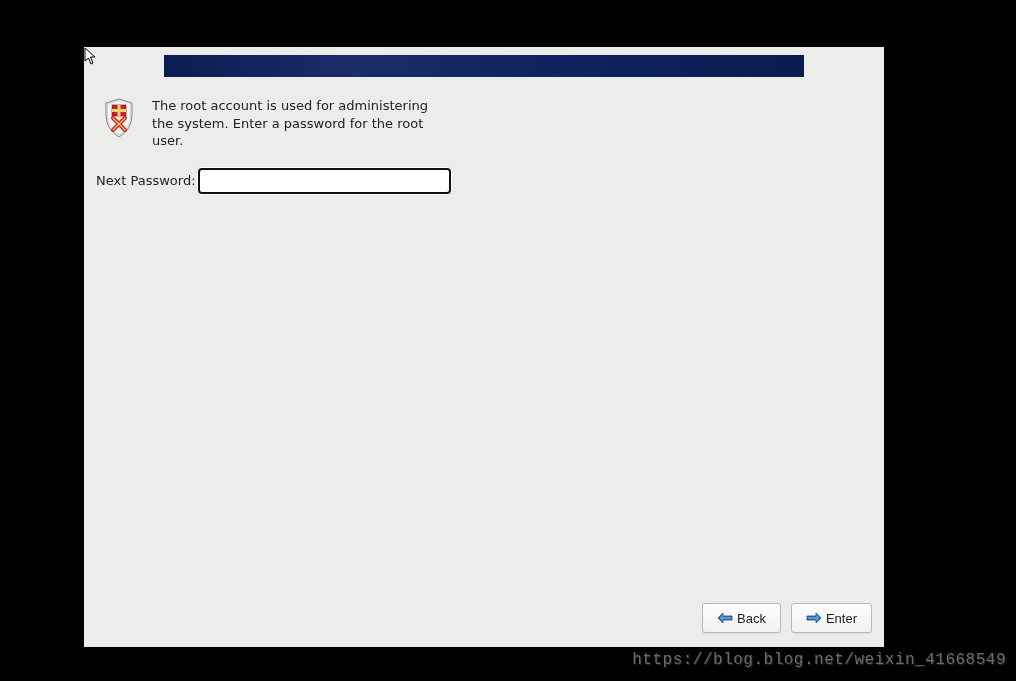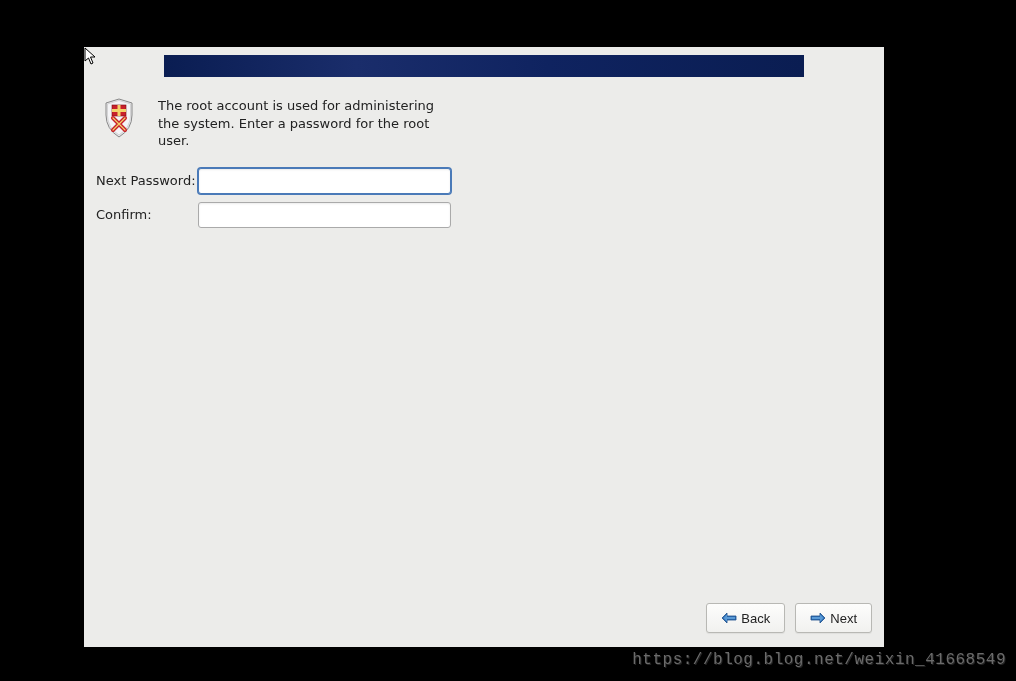--- a/index.html
+++ b/index.html
@@ -36,21 +36,21 @@
     .content-area {
       position: absolute;
       left: 12px;
       top: 50px;
       right: 12px;
       bottom: 60px;
     }
     .description-row {
       display: flex;
       align-items: flex-start;
-      gap: 22px;
+      gap: 16px;
       margin-bottom: 18px;
     }
     .shield-icon {
       width: 34px;
       height: 42px;
       flex-shrink: 0;
       margin-left: 6px;
     }
     .description-text {
       font-size: 13px;
@@ -148,44 +148,40 @@
         </svg>
       </div>
       <div class="description-text">The root account is used for administering the system.  Enter a password for the root user.</div>
     </div>
 
     <div class="form-row">
       <label class="form-label">Next Password:</label>
       <input type="password" class="form-input focused" autofocus="" value="" style="">
     </div>
 
-    <div class="form-row">
-      <label class="form-label">Confirm:</label>
-      <input type="password" class="form-input" value="" style="">
-    </div>
   </div>
 
   <div class="button-bar">
     <button class="nav-button">
       <span class="arrow-icon">
         <svg viewBox="0 0 16 12" width="16" height="12">
           <path d="M6 1 L1 6 L6 11 L6 8 L15 8 L15 4 L6 4 Z" fill="#2f6fb5" stroke="#1d4f8a" stroke-width="0.8"></path>
           <path d="M6 2.4 L2.6 6 L6 9.6 L6 7 L14 7 L14 5 L6 5 Z" fill="#5a9ad6"></path>
         </svg>
       </span>
       <span>Back</span>
     </button>
     <button class="nav-button">
       <span class="arrow-icon">
         <svg viewBox="0 0 16 12" width="16" height="12">
           <path d="M10 1 L15 6 L10 11 L10 8 L1 8 L1 4 L10 4 Z" fill="#2f6fb5" stroke="#1d4f8a" stroke-width="0.8"></path>
           <path d="M10 2.4 L13.4 6 L10 9.6 L10 7 L2 7 L2 5 L10 5 Z" fill="#5a9ad6"></path>
         </svg>
       </span>
-      <span>Next</span>
+      <span>Enter</span>
     </button>
   </div>
 </div>
 
 <div class="cursor">
   <svg viewBox="0 0 14 18" width="14" height="18">
     <path d="M1 1 L1 14 L4.5 11 L7 17 L9 16 L6.5 10 L11 10 Z" fill="#fff" stroke="#000" stroke-width="1"></path>
   </svg>
 </div>
 

